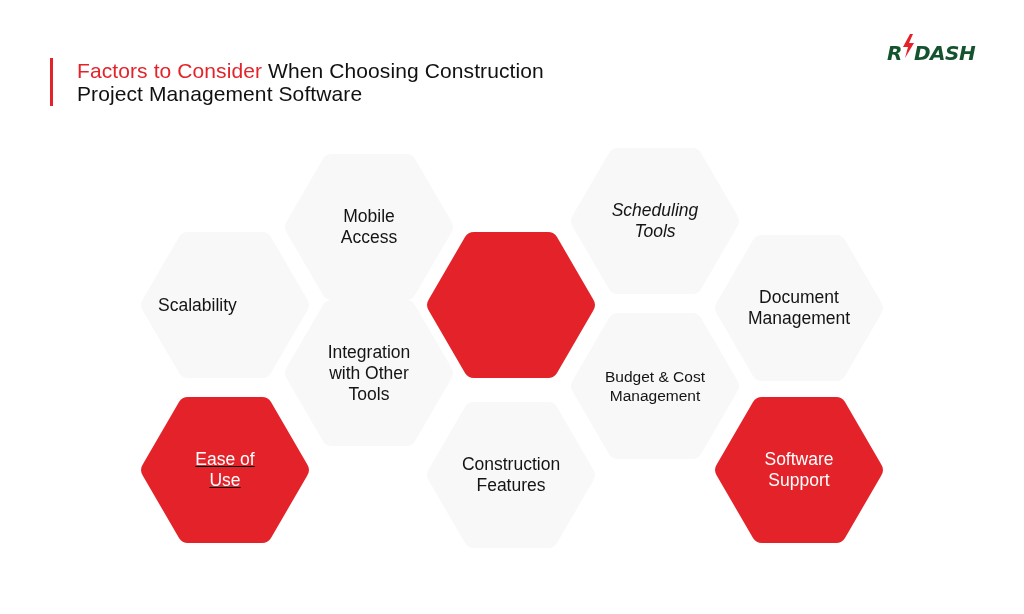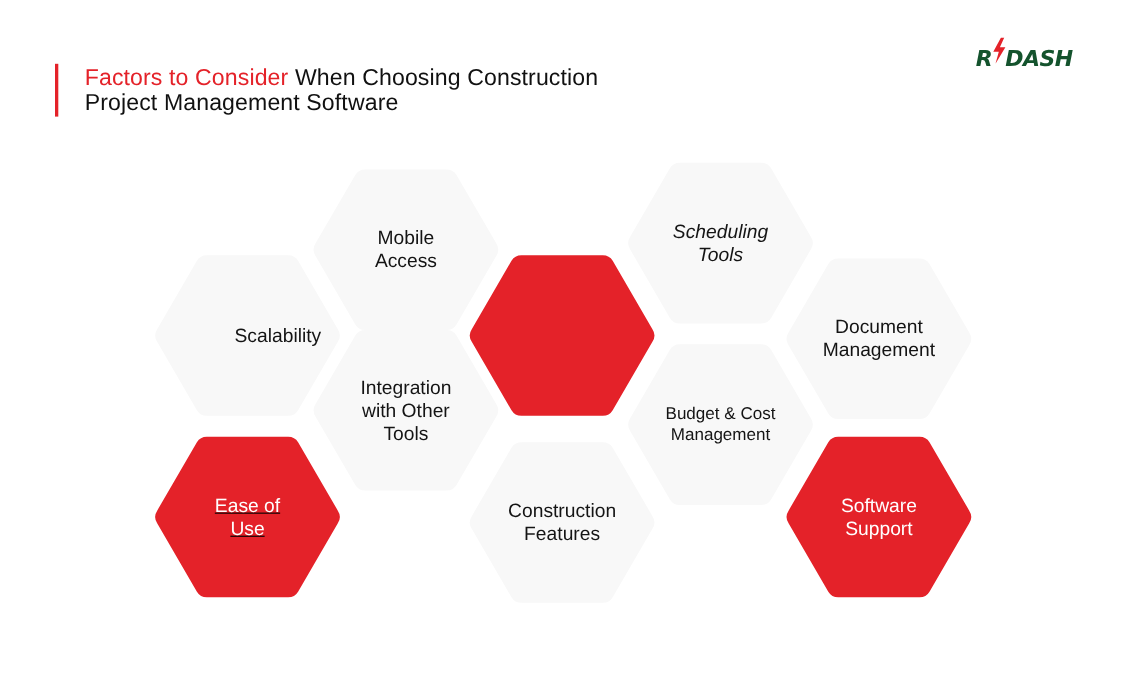--- a/index.html
+++ b/index.html
@@ -16,21 +16,21 @@
   }
   .title .accent { color: #e42229; }
   .logo {
     position: absolute; left: 872px; top: 38px; font-size: 20px; font-weight: 900; font-style: italic;
     color: #14532d; letter-spacing: -0.5px; font-family: "DejaVu Sans", sans-serif; line-height: 30px; margin-left: 15px;
   }
   .logo .bolt { display: inline-block; width: 12px; height: 30px; vertical-align: top; position: relative; }
   .logo .bolt svg { position: absolute; left: -1px; top: -4px; }
   .hex {
     position: absolute; width: 174px; height: 154px;
-    display: flex; align-items: center; justify-content: flex-end; text-align: center;
+    display: flex; align-items: center; justify-content: flex-start; text-align: center;
   }
   .hex svg.shape { position: absolute; left: 0; top: 0; width: 174px; height: 154px; }
   .hex .label {
     position: relative; font-size: 17.5px; line-height: 21px; font-weight: 500; color: #141414;
     padding: 0 20px;
   }
   .hex.red .label { color: #ffffff; font-weight: 400; }
   .hex.small .label { font-size: 15.5px; line-height: 19px; }
 </style>
 </head>

